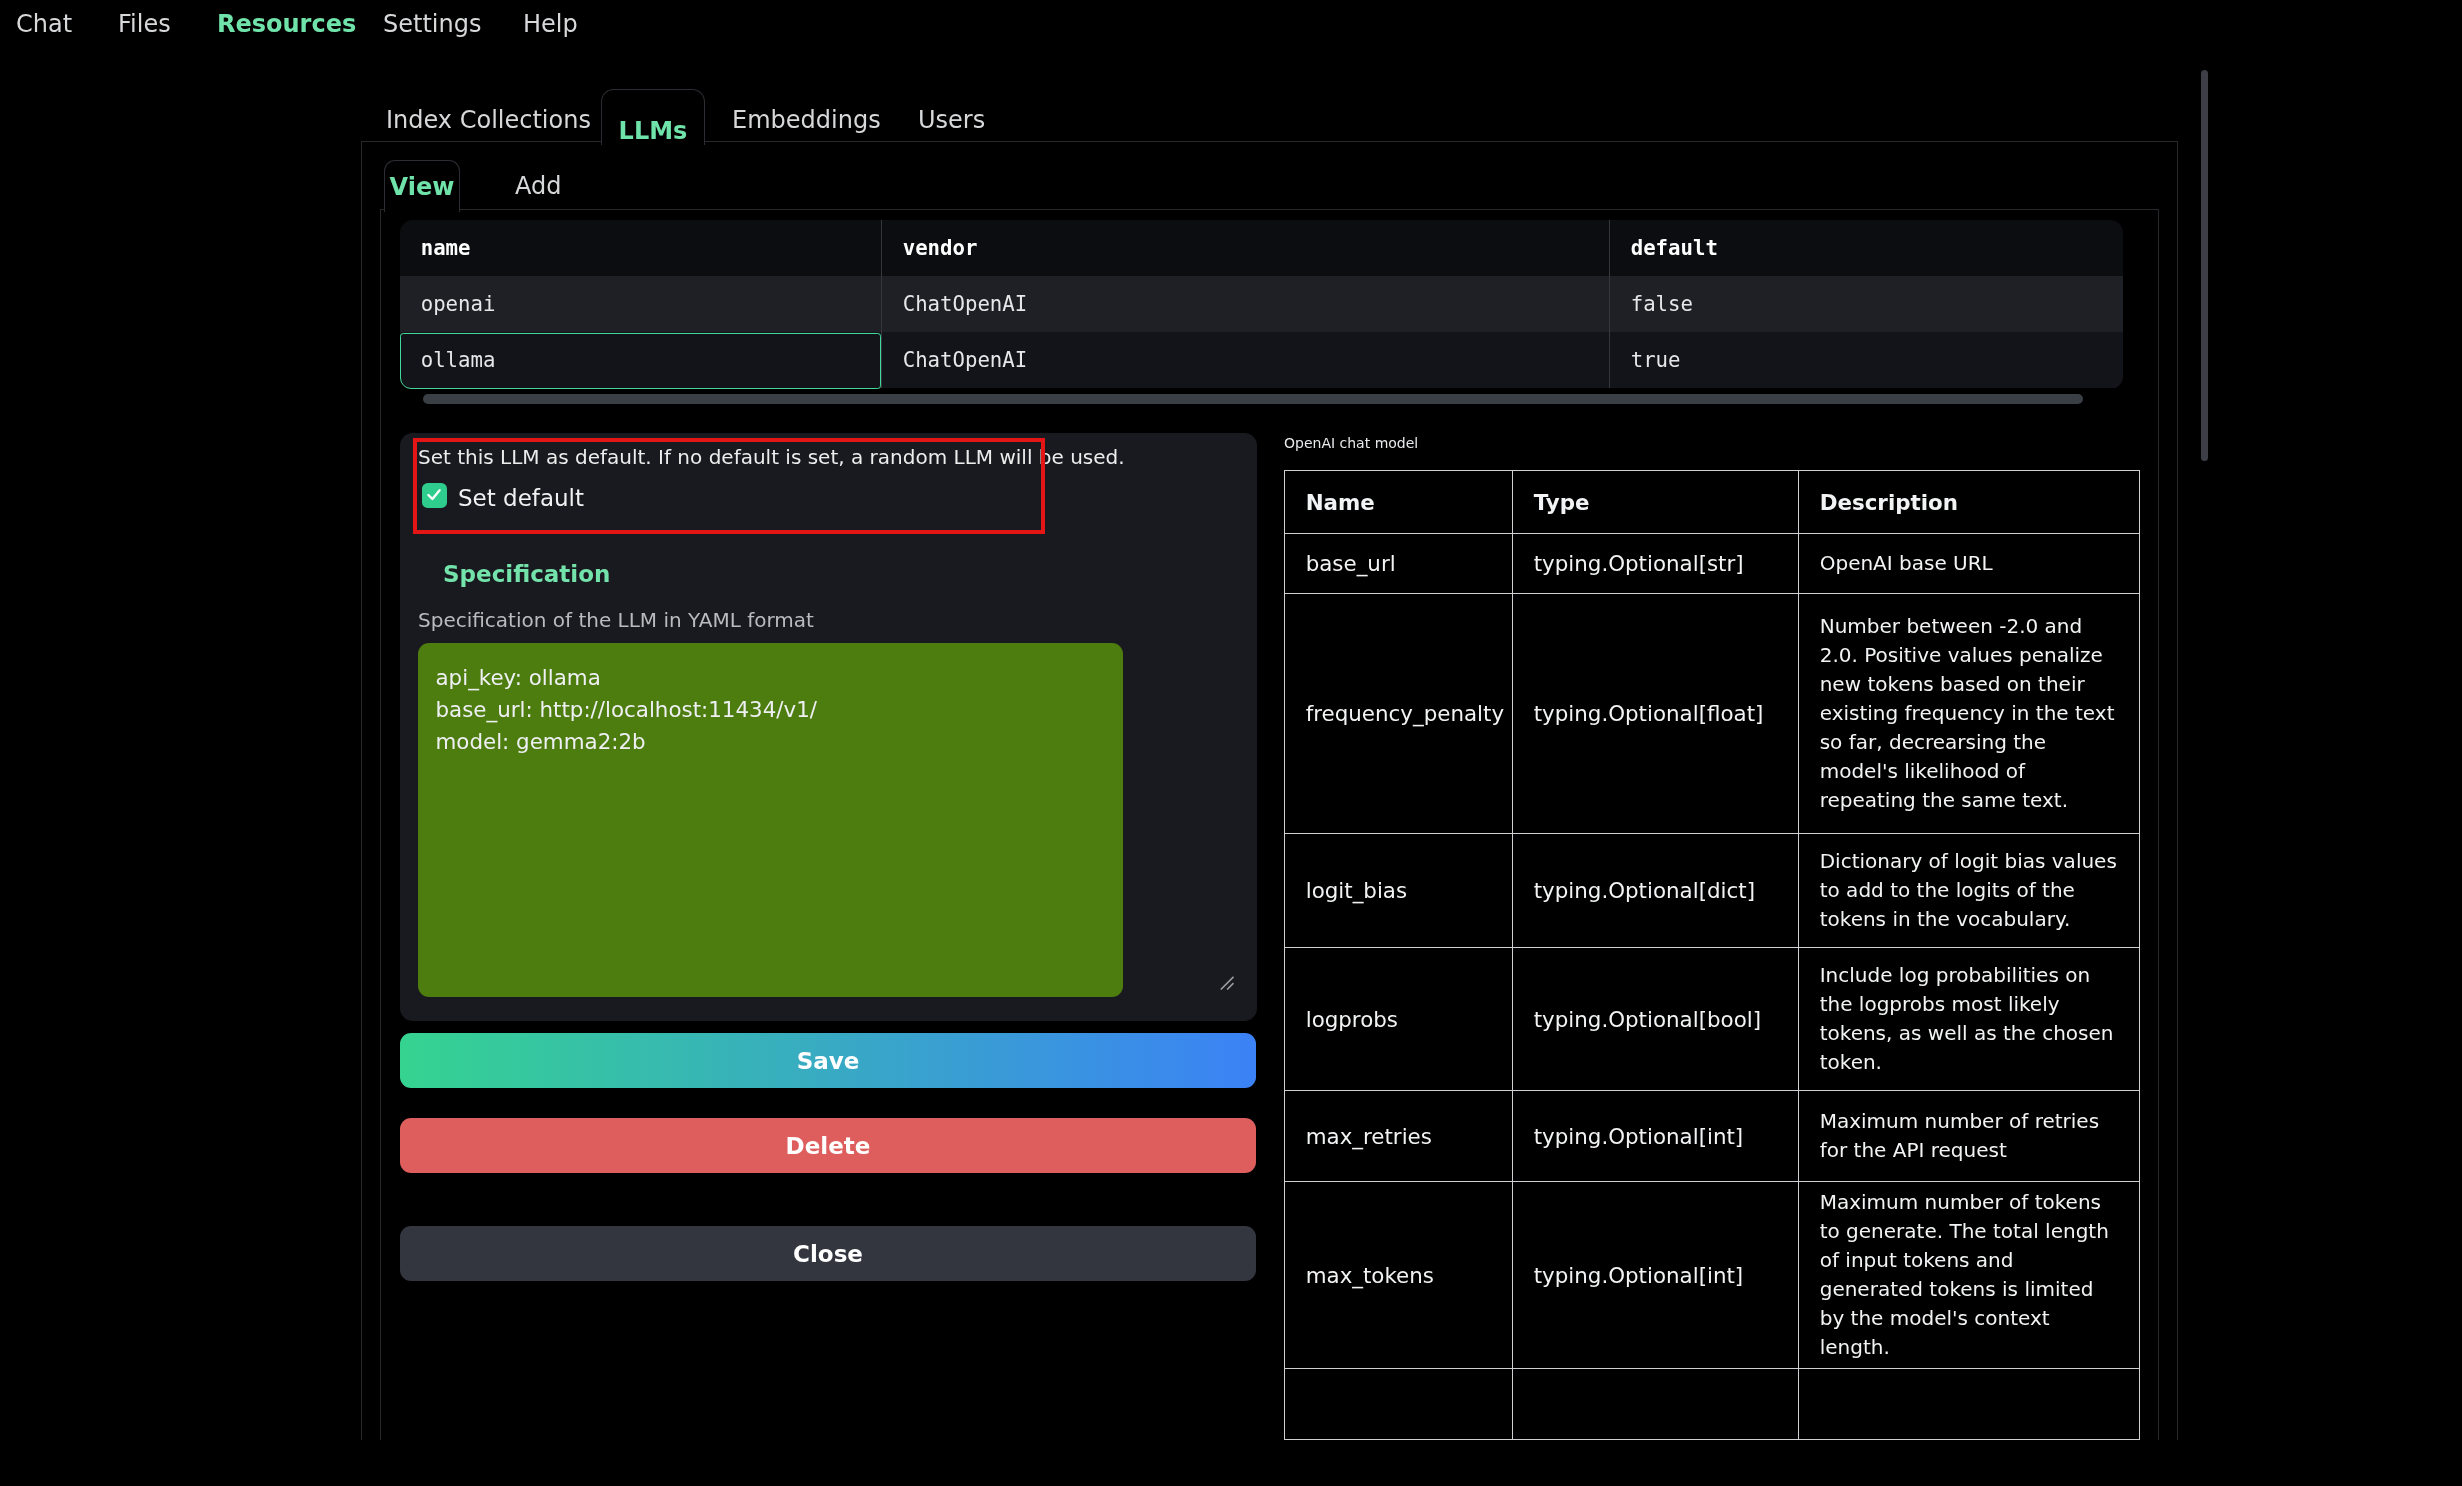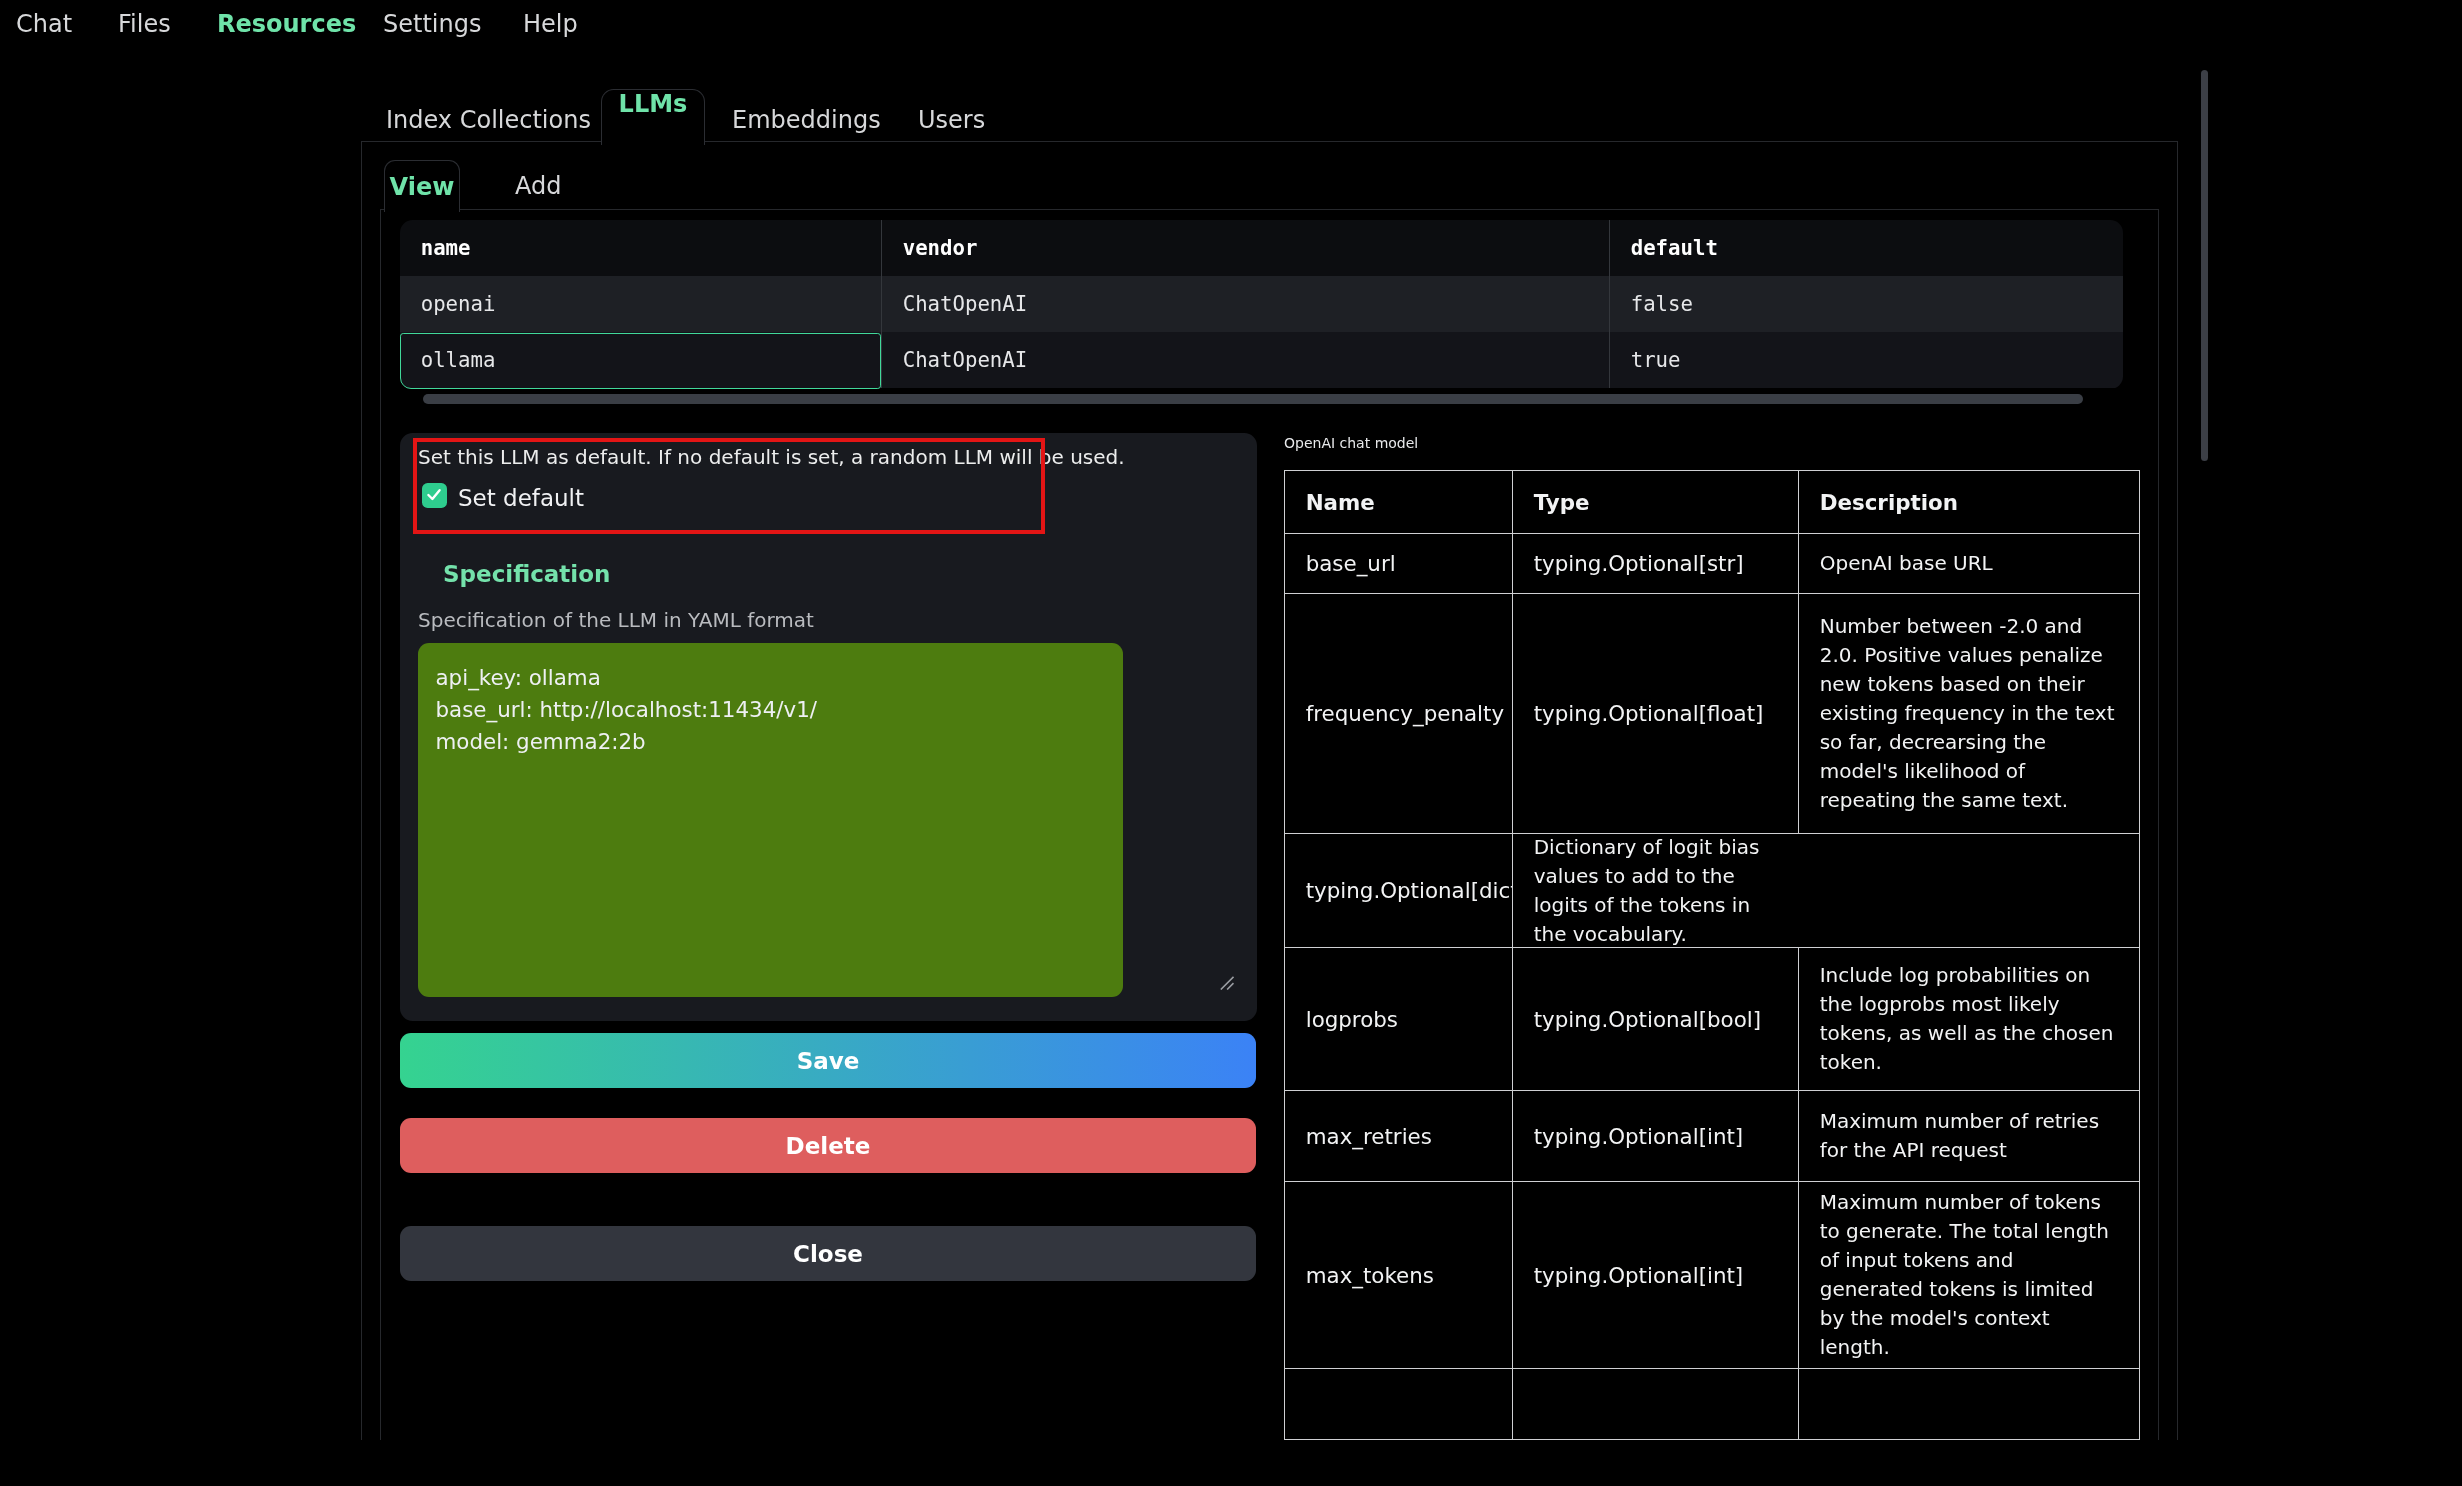--- a/index.html
+++ b/index.html
@@ -16,21 +16,21 @@
 
   
   .nav-item{position:absolute;top:9.5px;font-size:24px;color:#d7d8da;cursor:pointer;white-space:nowrap;}
   .nav-item.active{color:var(--mint);font-weight:bold;}
 
   
   .tab-label{position:absolute;top:106px;font-size:24px;color:#d7d8da;cursor:pointer;white-space:nowrap;}
   .tab-box{
     position:absolute;left:601px;top:89px;width:104px;height:56px;background:#000;
     border:1.6px solid #2b2d32;border-bottom:none;border-radius:12.7px 12.7px 0 0;
-    display:flex;align-items:flex-start;justify-content:center;z-index:3;cursor:pointer;
+    display:flex;align-items:flex-end;justify-content:center;z-index:3;cursor:pointer;
   }
   .tab-box .txt{font-size:24px;font-weight:bold;color:var(--mint);}
 
   .outer-panel{position:absolute;left:361px;top:141px;width:1817px;height:1299px;
     border:1.6px solid var(--border-dim);border-bottom:none;z-index:1;}
   .inner-panel{position:absolute;left:380px;top:209px;width:1779px;height:1231px;
     border:1.6px solid var(--border-dim);border-bottom:none;z-index:1;}
 
   .subtab-box{
     position:absolute;left:384px;top:160px;width:76px;height:52px;background:#000;
@@ -170,20 +170,21 @@
       <div class="dcell">base_url</div>
       <div class="dcell">typing.Optional[str]</div>
       <div class="dcell desc">OpenAI base URL</div>
     </div>
     <div class="drow" style="height:240px">
       <div class="dcell">frequency_penalty</div>
       <div class="dcell">typing.Optional[float]</div>
       <div class="dcell desc">Number between -2.0 and 2.0. Positive values penalize new tokens based on their existing frequency in the text so far, decrearsing the model's likelihood of repeating the same text.</div>
     </div>
     <div class="drow" style="height:114px">
+      <div class="dcell">logit_bias</div>
       <div class="dcell">typing.Optional[dict]</div>
       <div class="dcell desc">Dictionary of logit bias values to add to the logits of the tokens in the vocabulary.</div>
     </div>
     <div class="drow" style="height:143px">
       <div class="dcell">logprobs</div>
       <div class="dcell">typing.Optional[bool]</div>
       <div class="dcell desc">Include log probabilities on the logprobs most likely tokens, as well as the chosen token.</div>
     </div>
     <div class="drow" style="height:91px">
       <div class="dcell">max_retries</div>

